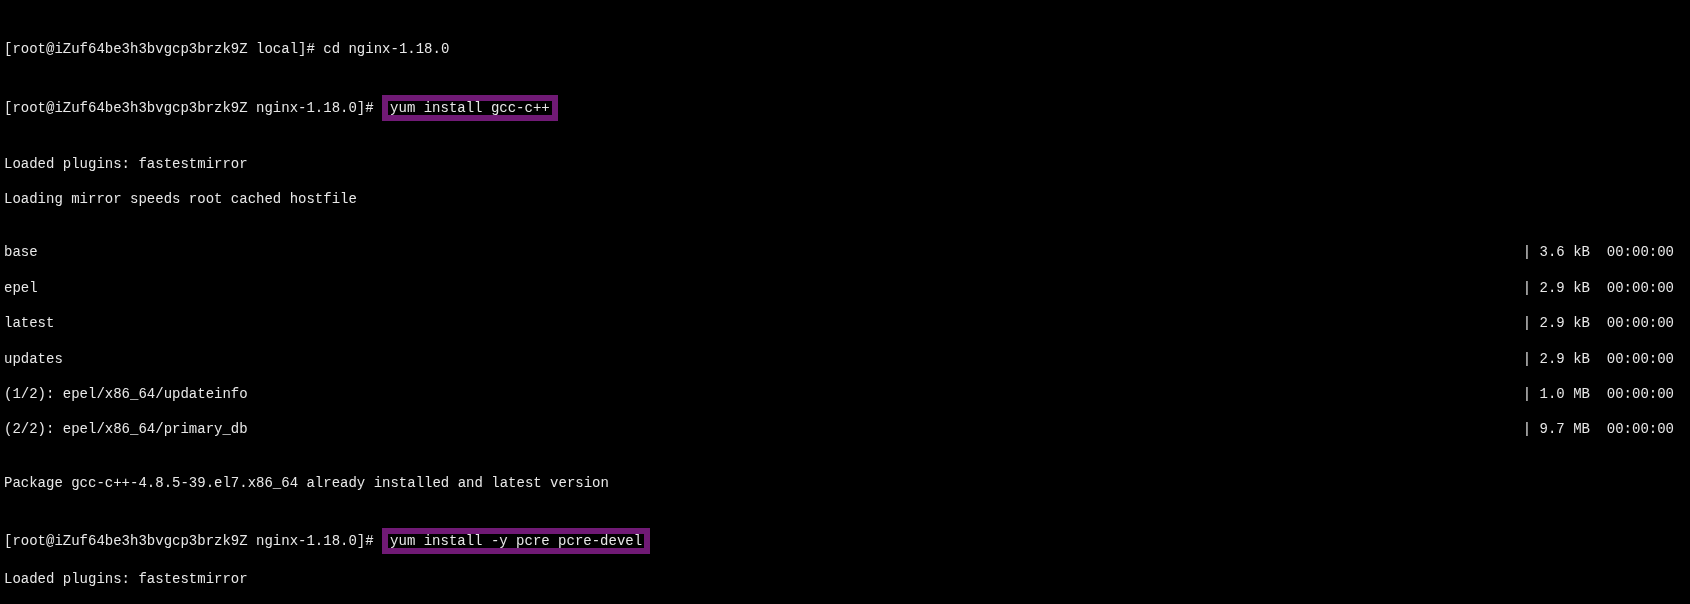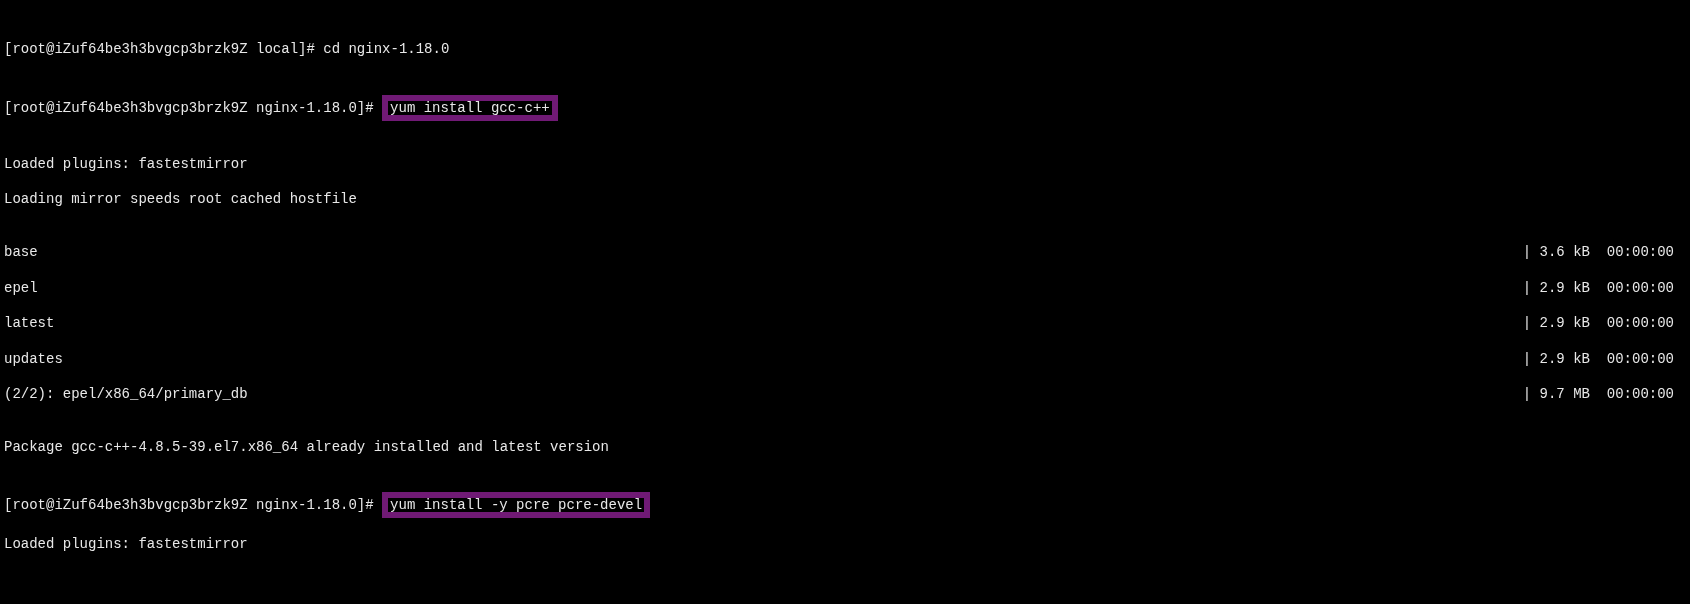--- a/index.html
+++ b/index.html
@@ -47,20 +47,21 @@
 
 <div class="line"><span class="left"><span>[root@iZuf64be3h3bvgcp3brzk9Z </span><span>nginx-1.18.0]# </span><span class="hl">yum install gcc-c++</span></span></div>
 
 <div class="line"><span class="left">Loaded plugins: fastestmirror</span></div>
 <div class="line"><span class="left">Loading mirror speeds root cached hostfile</span></div>
 
 <div class="line"><span class="left">base</span><span class="right">| 3.6 kB  00:00:00</span></div>
 <div class="line"><span class="left">epel</span><span class="right">| 2.9 kB  00:00:00</span></div>
 <div class="line"><span class="left">latest</span><span class="right">| 2.9 kB  00:00:00</span></div>
 <div class="line"><span class="left">updates</span><span class="right">| 2.9 kB  00:00:00</span></div>
+<div class="line"><span class="left">(1/2): epel/x86_64/updateinfo</span><span class="right">| 1.0 MB  00:00:00</span></div>
 <div class="line"><span class="left">(2/2): epel/x86_64/primary_db</span><span class="right">| 9.7 MB  00:00:00</span></div>
 
 <div class="line"><span class="left">Package gcc-c++-4.8.5-39.el7.x86_64 already installed and latest version</span></div>
 
 <div class="line"><span class="left"><span>[root@iZuf64be3h3bvgcp3brzk9Z </span><span>nginx-1.18.0]# </span><span class="hl">yum install -y pcre pcre-devel</span></span></div>
 <div class="line"><span class="left">Loaded plugins: fastestmirror</span></div>
 
 
 
 

